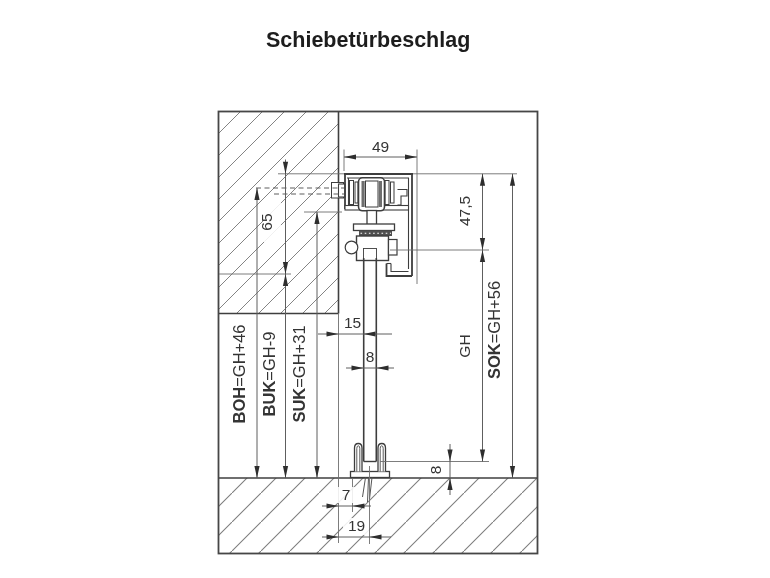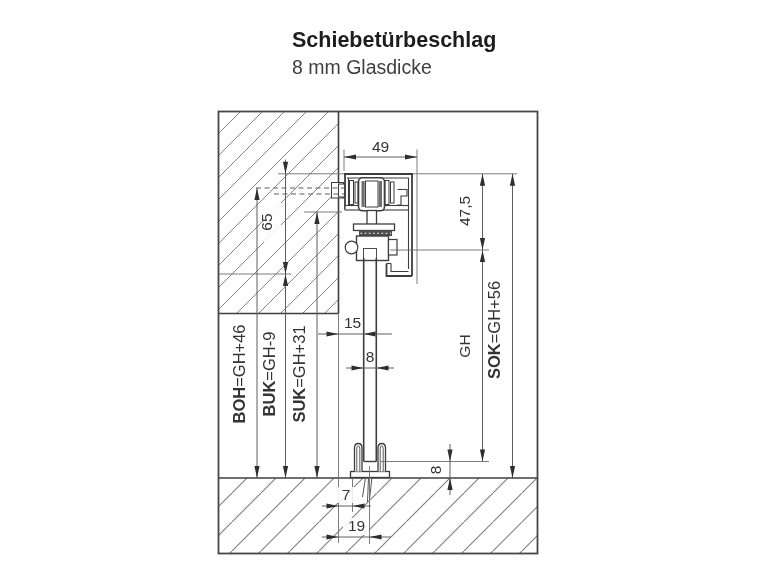--- a/index.html
+++ b/index.html
@@ -1,39 +1,38 @@
 <!DOCTYPE html>
 <html><head>
 <meta charset="utf-8">
 <style>
   html,body{margin:0;padding:0;background:#fff;}
   #page{position:relative;width:770px;height:578px;background:#fff;overflow:hidden;
         font-family:"Liberation Sans",sans-serif;}
-  #header{position:absolute;left:292px;top:27px;}
+  #header{position:absolute;left:266px;top:27px;}
   #title{font-size:21.5px;font-weight:700;color:#1d1d1d;line-height:26px;}
   #subtitle{font-size:19.5px;font-weight:400;color:#3f3f3f;line-height:24px;margin-top:2px;}
   svg{position:absolute;left:0;top:0;}
   text{font-family:"Liberation Sans",sans-serif;fill:#343434;}
   .dimtxt{font-size:15.5px;}
   .lbltxt{font-size:16.5px;}
   .b{font-weight:700;}
   .prof{stroke:#3d3d3d;fill:none;}
   .profw{stroke:#3d3d3d;fill:#fff;}
   .thin{stroke:#6e6e6e;stroke-width:0.9;fill:none;}
   .dim{stroke:#5e5e5e;stroke-width:1;fill:none;}
   .arr{fill:#2e2e2e;stroke:none;}
   .halo{fill:#fff;opacity:0.88;}
 </style>
 </head>
 <body>
 
 <div id="page">
   <div id="header">
     <div id="title">Schiebetürbeschlag</div>
-    <div id="subtitle">8 mm Glasdicke</div>
   </div>
 
   <svg width="770" height="578" viewBox="0 0 770 578">
     <defs>
       <pattern id="hw" width="22" height="22" patternUnits="userSpaceOnUse">
         <path d="M-3,25 L25,-3" stroke="#848484" stroke-width="1" fill="none"></path>
       </pattern>
       <pattern id="hf" width="29" height="29" patternUnits="userSpaceOnUse">
         <path d="M-4,33 L33,-4" stroke="#7d7d7d" stroke-width="1.05" fill="none"></path>
       </pattern>

